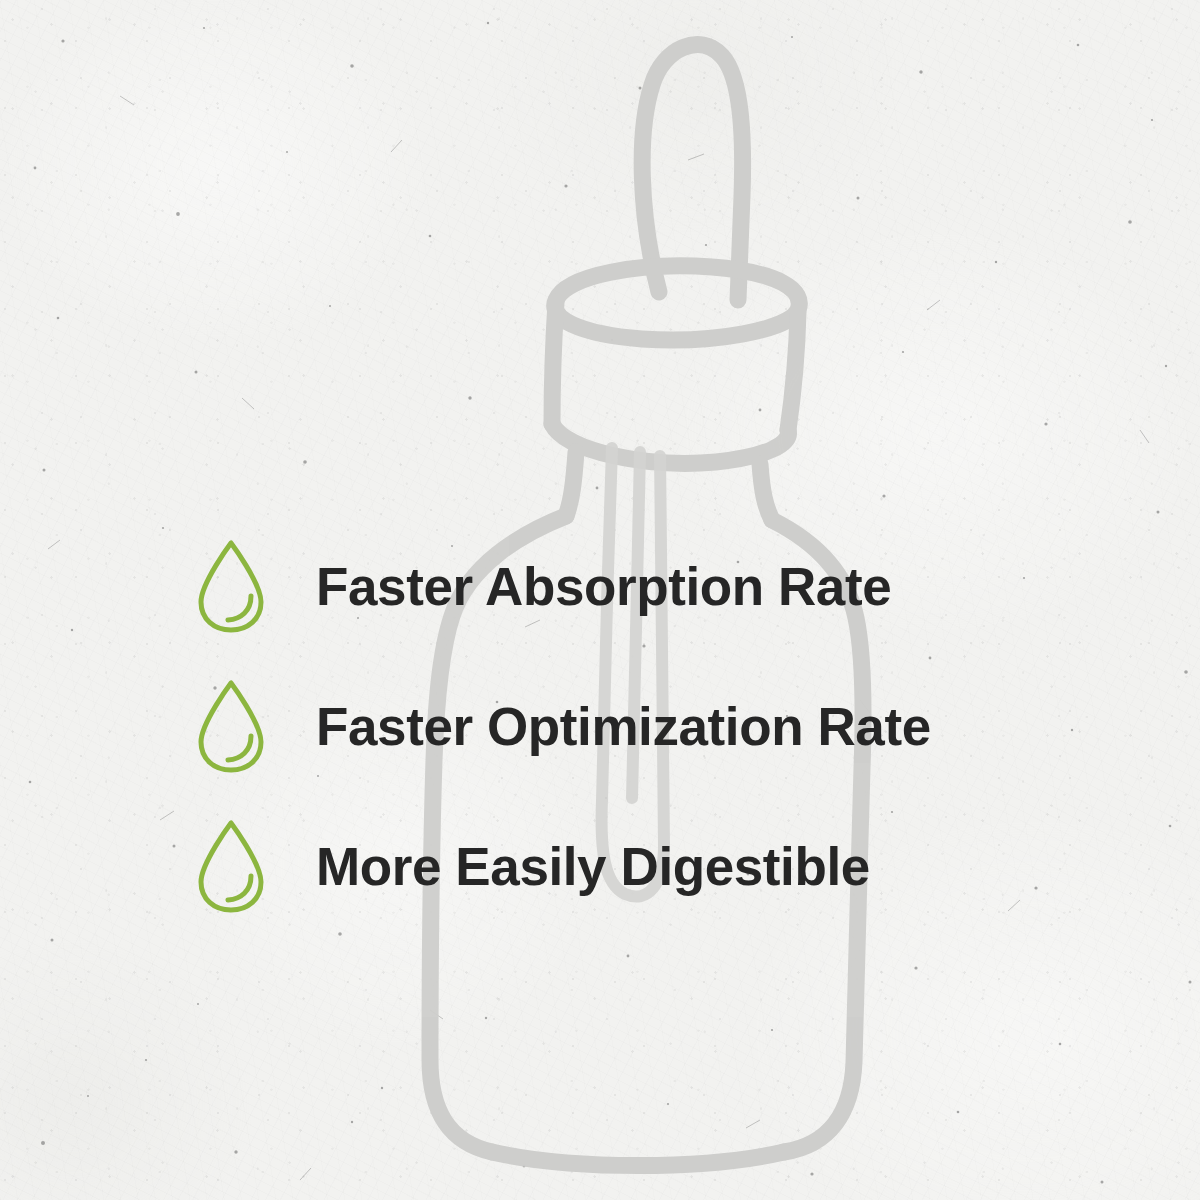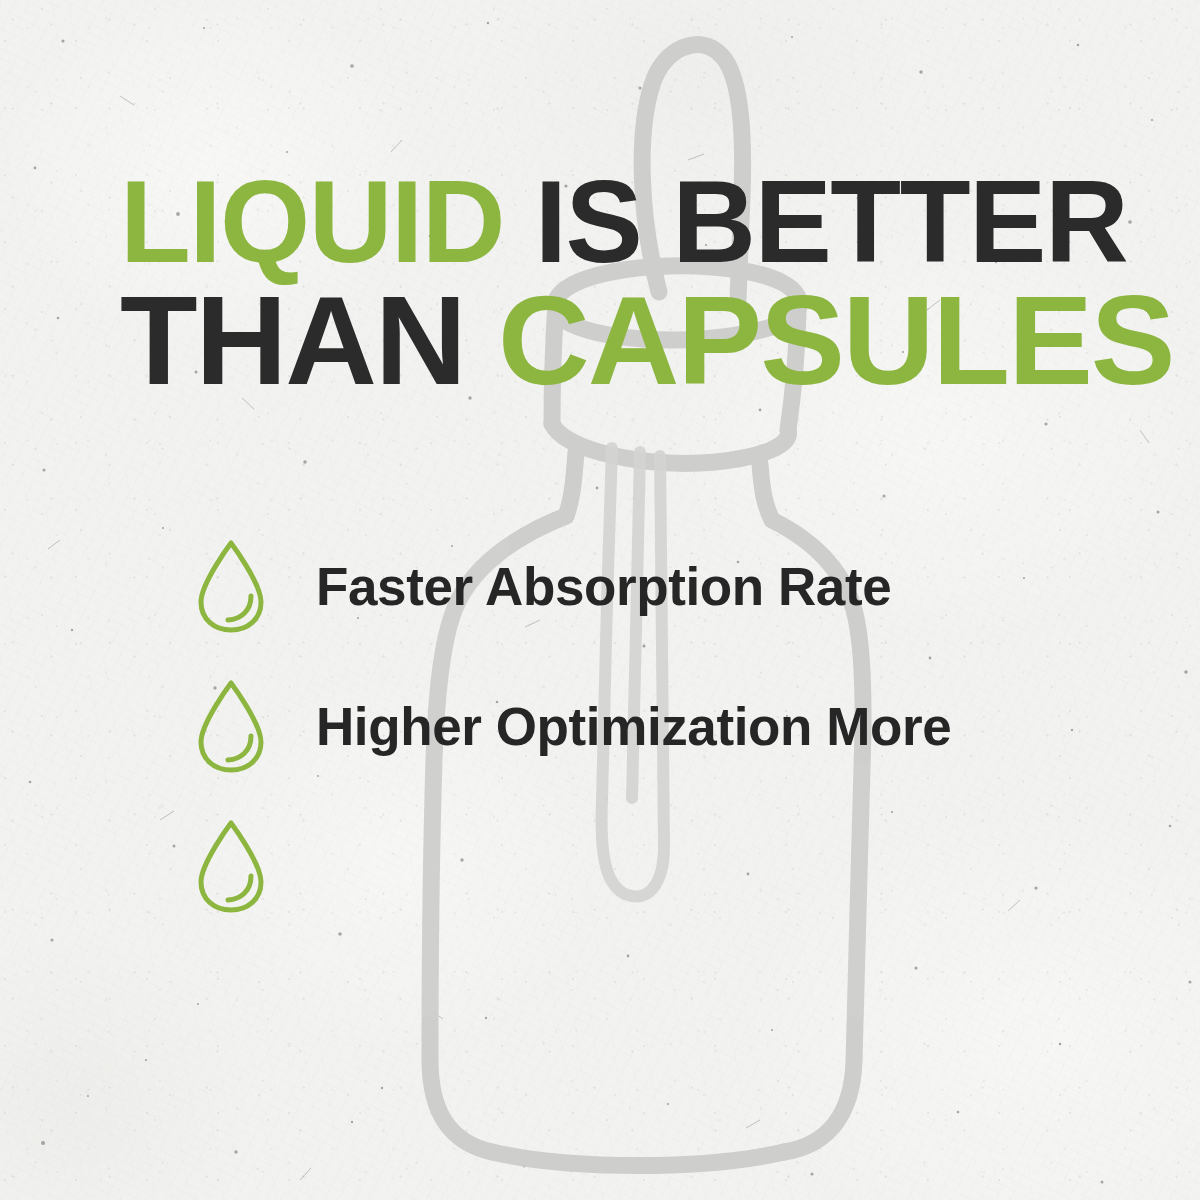--- a/index.html
+++ b/index.html
@@ -271,50 +271,43 @@
 
     <g fill="none" stroke="#d4d4d2" stroke-width="12" stroke-linecap="round" stroke-linejoin="round" opacity="0.9">
       <path d="M612 448 C 608 560, 604 700, 602 800
                C 600 850, 604 884, 625 894
                C 648 904, 664 884, 664 846
                C 664 790, 662 620, 660 456"></path>
       <path d="M640 452 C 638 560, 634 700, 632 798"></path>
     </g>
   </svg>
 
-  <div class="headline">
-    <span class="headline-line l1">
-      <span class="tok tok-green">LIQUID</span><span class="tok tok-dark"> IS BETTER</span>
-    </span>
-    <span class="headline-line l2">
-      <span class="tok tok-dark">THAN</span><span class="tok tok-green"> CAPSULES</span>
-    </span>
-  </div>
 
   <div class="benefits">
 
     <div class="benefit-row">
       <svg class="drop-icon" viewBox="0 0 70 94" aria-hidden="true">
         <path d="M35 4 C 35 4, 5 44, 5 63 C 5 80, 18 91, 35 91 C 52 91, 65 80, 65 63 C 65 44, 35 4, 35 4 Z" fill="none" stroke="#8CB63F" stroke-width="5" stroke-linejoin="round"></path>
         <path d="M55 57 C 55 72, 45 80, 32 81" fill="none" stroke="#8CB63F" stroke-width="5" stroke-linecap="round"></path>
       </svg>
       <span class="benefit-label">Faster Absorption Rate</span>
     </div>
 
     <div class="benefit-row">
       <svg class="drop-icon" viewBox="0 0 70 94" aria-hidden="true">
         <path d="M35 4 C 35 4, 5 44, 5 63 C 5 80, 18 91, 35 91 C 52 91, 65 80, 65 63 C 65 44, 35 4, 35 4 Z" fill="none" stroke="#8CB63F" stroke-width="5" stroke-linejoin="round"></path>
         <path d="M55 57 C 55 72, 45 80, 32 81" fill="none" stroke="#8CB63F" stroke-width="5" stroke-linecap="round"></path>
       </svg>
-      <span class="benefit-label">Higher Optimization More</span>
+      <span class="benefit-label">Faster Optimization Rate</span>
     </div>
 
     <div class="benefit-row">
       <svg class="drop-icon" viewBox="0 0 70 94" aria-hidden="true">
         <path d="M35 4 C 35 4, 5 44, 5 63 C 5 80, 18 91, 35 91 C 52 91, 65 80, 65 63 C 65 44, 35 4, 35 4 Z" fill="none" stroke="#8CB63F" stroke-width="5" stroke-linejoin="round"></path>
         <path d="M55 57 C 55 72, 45 80, 32 81" fill="none" stroke="#8CB63F" stroke-width="5" stroke-linecap="round"></path>
       </svg>
+      <span class="benefit-label">More Easily Digestible</span>
     </div>
 
 
   </div>
 
 </div>
 
 </body></html>

